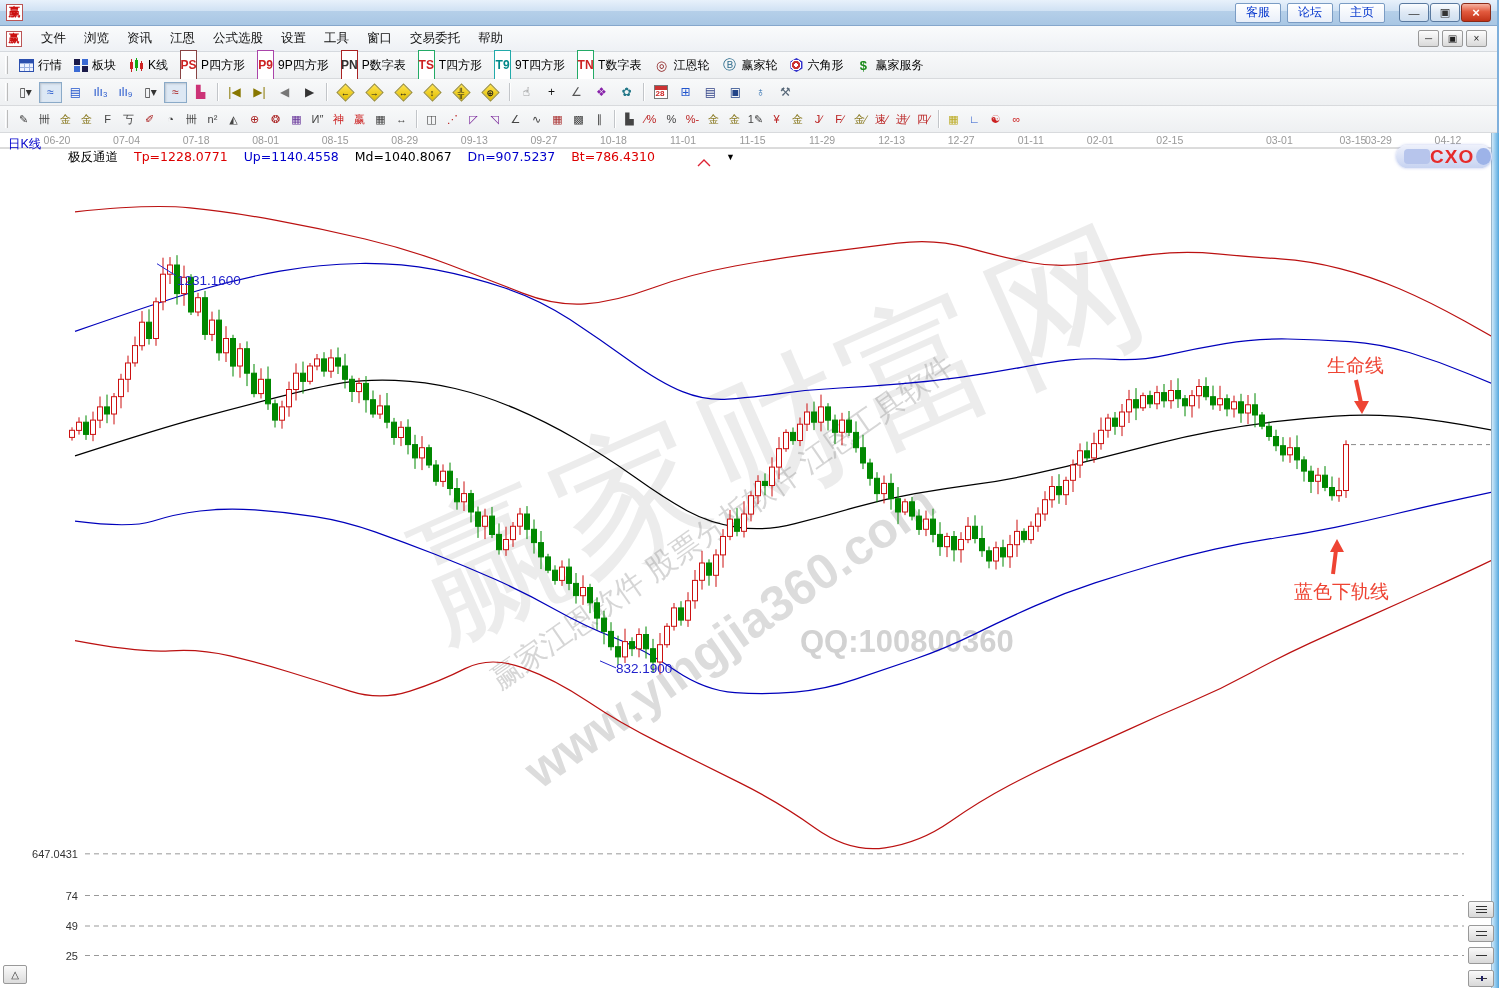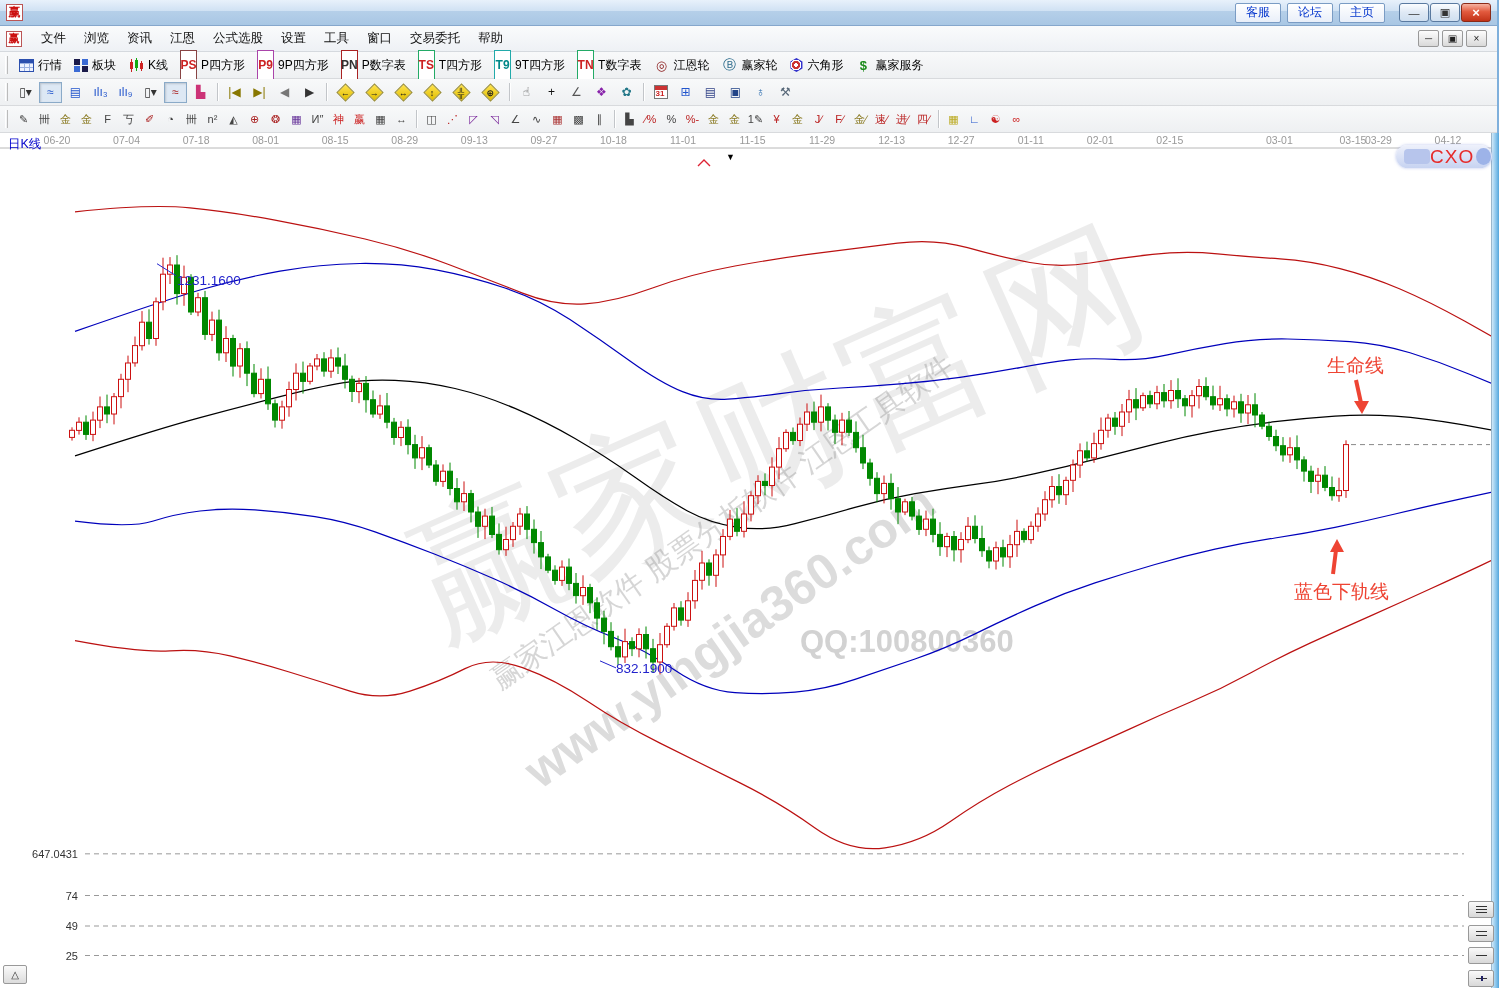--- a/index.html
+++ b/index.html
@@ -96,21 +96,21 @@
     font-size:12.5px; font-family:"DejaVu Sans","Liberation Sans",sans-serif; }
   .iv-name { color:#000; }
   .iv-tp,.iv-bt { color:#dd0000; }
   .iv-up,.iv-dn { color:#0000cc; }
   .iv-md { color:#000; }
   .mid-caret { position:absolute; left:726px; top:19px; font-size:9px; color:#000; z-index:5; }
   .cxo-pill { position:absolute; left:1396px; top:12px; width:96px; height:23px; z-index:6;
     border-radius:12px; background:linear-gradient(180deg,#eef1fb,#c7d3f1); box-shadow:0 0 3px rgba(120,140,220,.5); }
   .cxo-pill .cap { position:absolute; left:8px; top:4px; width:26px; height:15px; border-radius:4px; background:#b7c5ec; }
   .cxo-pill .blob { position:absolute; right:1px; top:3px; width:15px; height:17px; border-radius:50%; background:#9db3e8; }
-  .cxo-pill .txt { position:absolute; left:34px; top:0; font-size:19px; font-weight:normal;
+  .cxo-pill .txt { position:absolute; left:34px; top:0; font-size:19px; font-weight:bold;
     color:#e62b2b; letter-spacing:1px; line-height:23px; }
   .tri-btn { position:absolute; left:3px; top:832px; width:24px; height:19px; z-index:6;
     background:linear-gradient(180deg,#fafafa,#dcdcdc); border:1px solid #999; border-radius:2px;
     font-size:10px; color:#333; display:flex; align-items:center; justify-content:center; }
   .zb { position:absolute; left:1468px; width:26px; height:17px; z-index:6;
     background:linear-gradient(180deg,#fafafa,#d8d8d8); border:1px solid #999; border-radius:2px;
     display:flex; align-items:center; justify-content:center; }
   .zb .l3 { width:11px; height:7px; border-top:1px solid #333; border-bottom:1px solid #333;
     background:linear-gradient(#333,#333) center/100% 1px no-repeat; }
   .zb .l2 { width:11px; height:5px; border-top:1px solid #333; border-bottom:1px solid #333; }
@@ -263,21 +263,21 @@
       </span>
       <span class="tsep"></span>
       <span class="tbtn" style="color: rgb(85, 85, 85);">☝</span>
       <span class="tbtn" style="color: rgb(17, 17, 17);">+</span>
       <span class="tbtn" style="color: rgb(85, 85, 85);">∠</span>
       <span class="tbtn" style="color: rgb(136, 34, 170);">❖</span>
       <span class="tbtn" style="color: rgb(34, 119, 136);">✿</span>
       <span class="tsep"></span>
       <span class="tbtn">
         <span class="cal-ico">
-          <span>31</span>
+          <span>28</span>
         </span>
       </span>
       <span class="tbtn" style="color: rgb(34, 85, 204);">⊞</span>
       <span class="tbtn" style="color: rgb(51, 68, 136);">▤</span>
       <span class="tbtn" style="color: rgb(34, 68, 136);">▣</span>
       <span class="tbtn" style="color: rgb(34, 102, 170);">♁</span>
       <span class="tbtn" style="color: rgb(85, 102, 119);">⚒</span>
     </div>
   <div class="toolbar t3" id="toolbar3">
       <span class="grip"></span>
@@ -763,20 +763,28 @@
         <span class="date-lbl" style="left: 891.6px;">12-13</span>
         <span class="date-lbl" style="left: 961.15px;">12-27</span>
         <span class="date-lbl" style="left: 1030.7px;">01-11</span>
         <span class="date-lbl" style="left: 1100.25px;">02-01</span>
         <span class="date-lbl" style="left: 1169.8px; text-align: center;">02-15</span>
         <span class="date-lbl" style="left: 1239.35px; margin-left: 40px;">03-01</span>
         <span class="date-lbl" style="left: 1308.9px; margin-left: 44px;">03-15</span>
         <span class="date-lbl" style="left: 1378.45px;">03-29</span>
         <span class="date-lbl" style="left: 1448px;">04-12</span>
       </div>
+    <div class="indicator-row">
+      <span class="iv-name">极反通道</span>
+      <span class="iv-tp">Tp=1228.0771</span>
+      <span class="iv-up">Up=1140.4558</span>
+      <span class="iv-md">Md=1040.8067</span>
+      <span class="iv-dn">Dn=907.5237</span>
+      <span class="iv-bt">Bt=786.4310</span>
+    </div>
     <span class="mid-caret">▼</span>
     <div class="cxo-pill">
       <span class="cap"></span>
       <span class="blob"></span>
       <span class="txt">CXO</span>
     </div>
     <button class="tri-btn">△</button>
     <div class="zb" style="top:768px;">
         <span class="l3"></span>
       </div>

